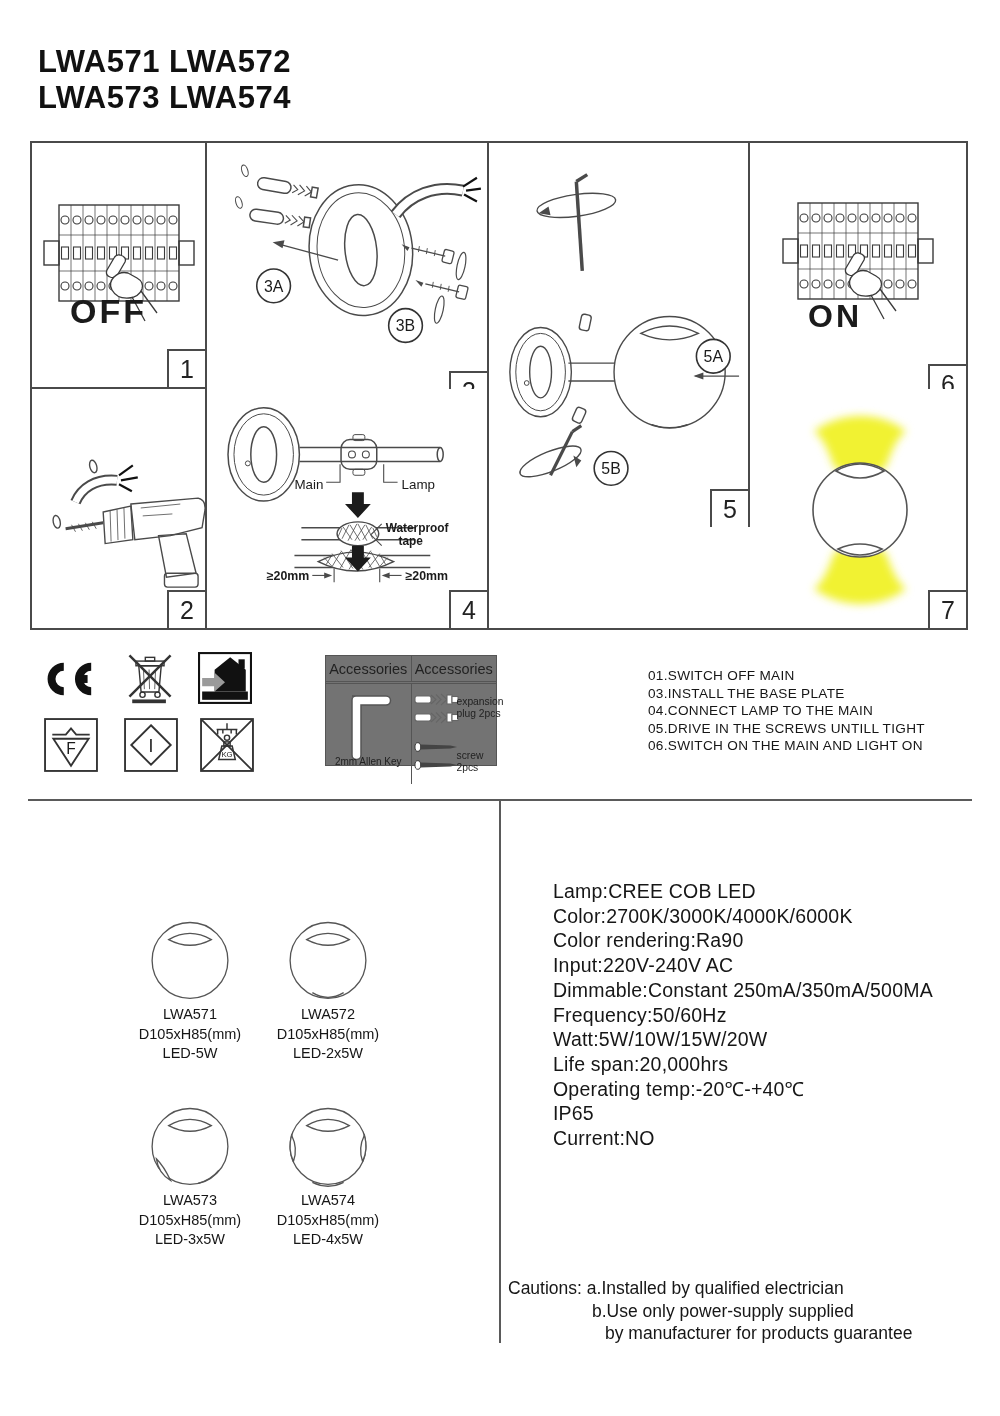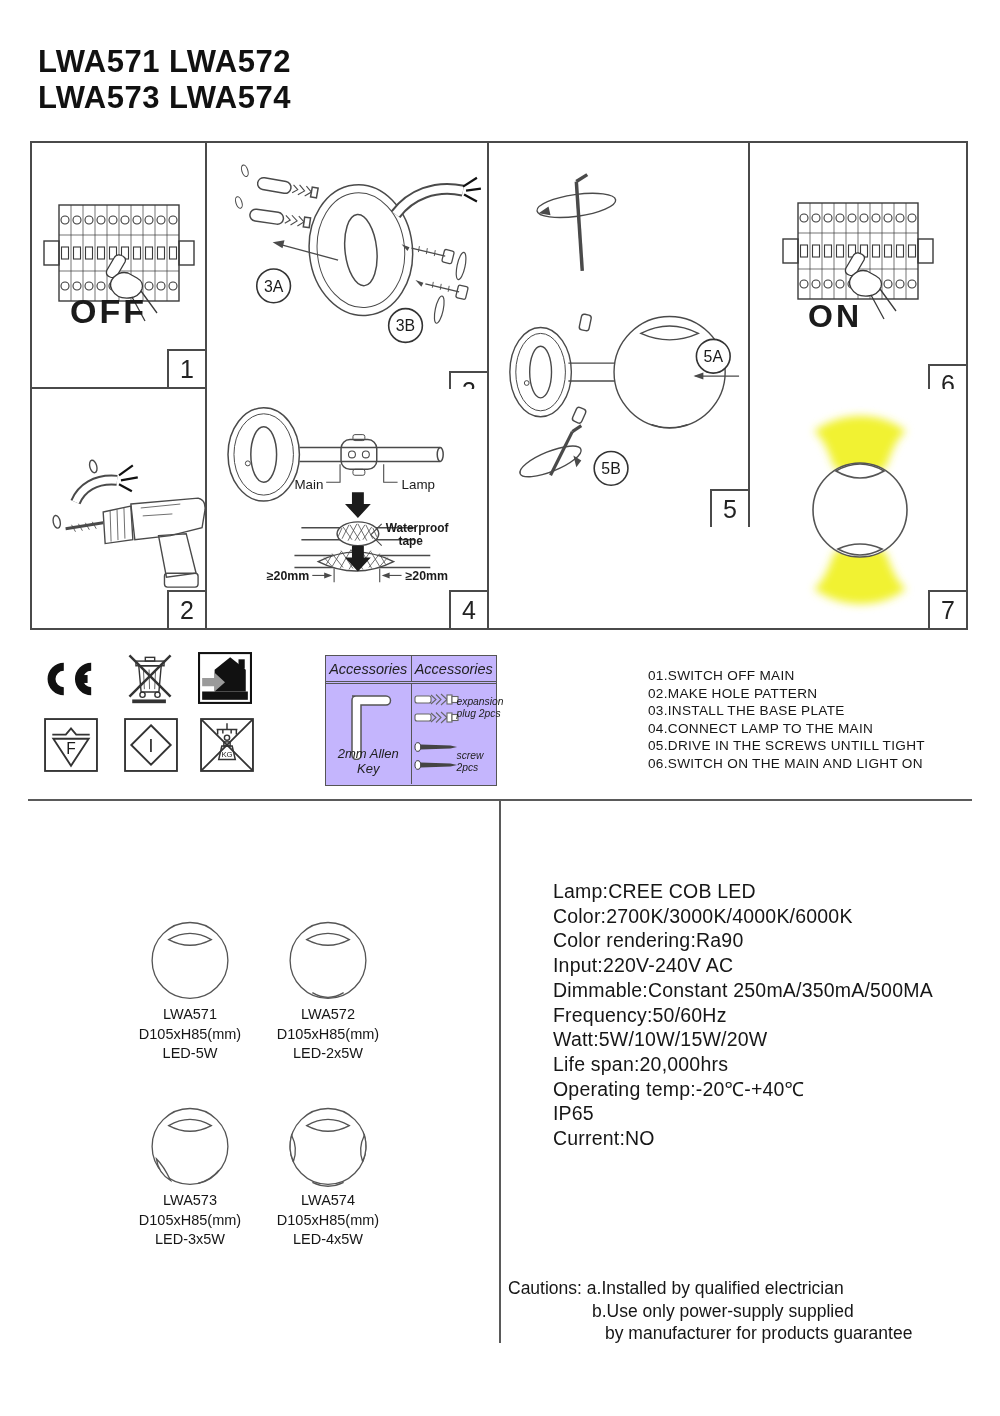--- a/index.html
+++ b/index.html
@@ -22,30 +22,30 @@
   .title-right{position:absolute;right:53px;top:56px;text-align:right;color:#111;}
   .title-right .t1{font-size:24.5px;font-weight:bold;letter-spacing:.5px;}
   .title-right .t2{font-size:18.5px;margin-top:4px;letter-spacing:.5px;}
   .instructions{position:absolute;left:648px;top:667px;width:330px;font-size:13.6px;
                 line-height:17.5px;letter-spacing:.3px;color:#161616;}
   .specs{position:absolute;left:553px;top:879px;width:410px;font-size:19.5px;
          line-height:24.7px;letter-spacing:.2px;color:#161616;}
   .cautions{position:absolute;left:508px;top:1277px;font-size:17.5px;line-height:22.6px;color:#161616;}
   .cautions .r2{padding-left:84px;}
   .cautions .r3{padding-left:97px;}
-  .acc-table{position:absolute;left:325px;top:655px;width:172px;height:131px;
-             border:1.5px solid #555;box-sizing:border-box;background:#c4b5fd;font-style:italic;}
+  .acc-table{position:absolute;left:325px;top:655px;width:172px;height:111px;
+             border:1.5px solid #555;box-sizing:border-box;background:#737373;}
   .acc-head{display:flex;height:25px;border-bottom:3px double #555;}
   .acc-head div{flex:1;display:flex;align-items:center;justify-content:center;
                 font-size:14.5px;color:#222;}
   .acc-head div:first-child{border-right:1.5px solid #555;}
   .acc-body{display:flex;height:100px;}
   .acc-cell{flex:1;position:relative;}
   .acc-cell:first-child{border-right:1.5px solid #555;}
-  .acc-key-label{position:absolute;left:0;right:0;bottom:8px;text-align:center;font-size:13px;color:#222;}
+  .acc-key-label{position:absolute;left:0;right:0;bottom:17px;text-align:center;font-size:10px;color:#222;}
   .acc-small{position:absolute;font-size:10.3px;color:#222;line-height:11.5px;}
   .product{position:absolute;width:156px;text-align:center;}
   .product .lbl{font-size:14.5px;line-height:19.5px;color:#161616;}
   .certicon{position:absolute;}
 </style>
 </head>
 <body>
 
 <div id="page">
 
@@ -444,21 +444,20 @@
           <ellipse cx="4" cy="5" rx="3" ry="4.5" fill="#fff" stroke="#333" stroke-width="1"></ellipse>
           <path d="M7,2.5 L38,3.5 L45,5 L38,6.5 L7,7.5 Z" fill="#444"></path>
         </svg>
         <span class="acc-small" style="left:45px;top:66px;">screw 2pcs</span>
       </div>
     </div>
   </div>
 
   <div class="instructions">
     <div>01.SWITCH OFF MAIN</div>
-    <div>02.MAKE HOLE PATTERN</div>
     <div>03.INSTALL THE BASE PLATE</div>
     <div>04.CONNECT LAMP TO THE MAIN</div>
     <div>05.DRIVE IN THE SCREWS UNTILL TIGHT</div>
     <div>06.SWITCH ON THE MAIN AND LIGHT ON</div>
   </div>
 
   <div class="hline" style="left:28px;top:799px;width:944px;"></div>
   <div class="vline" style="left:499px;top:800px;height:543px;"></div>
 
   <div class="product" style="left:112px;top:913px;">

